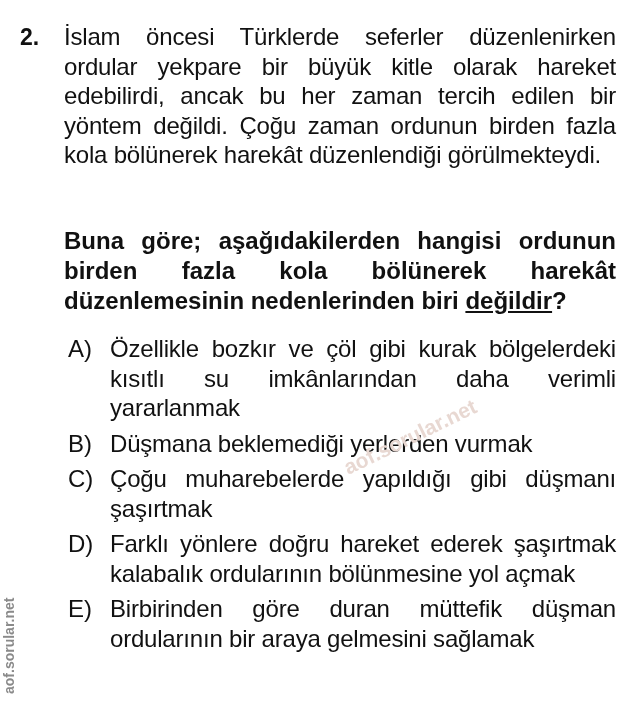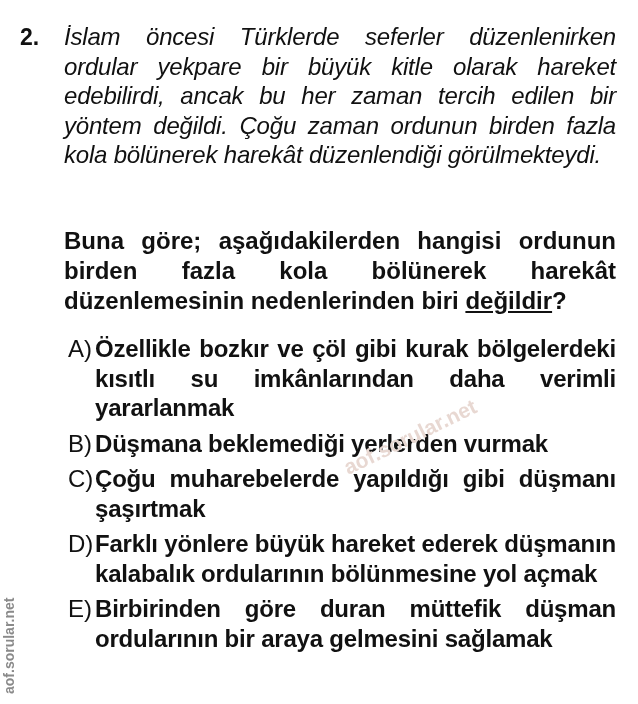--- a/index.html
+++ b/index.html
@@ -30,21 +30,20 @@
     }
     .q-stem {
       position: absolute;
       left: 44px;
       width: 552px;
       font-size: 24px;
       line-height: 29.5px;
       text-align: justify;
       text-align-last: left;
       letter-spacing: -0.2px;
-      font-style: italic;
     }
     .q-prompt {
       position: absolute;
       left: 44px;
       top: 204px;
       width: 552px;
       font-size: 24px;
       font-weight: bold;
       line-height: 30px;
       text-align: justify;
@@ -65,25 +64,24 @@
       font-size: 24px;
       line-height: 29.5px;
     }
     .opt-letter {
       position: absolute;
       left: 0;
       top: 0;
       width: 44px;
     }
     .opt-text {
-      margin-left: 27px;
+      margin-left: 42px;
       text-align: justify;
       text-align-last: left;
       letter-spacing: -0.2px;
-      font-weight: bold;
     }
     .watermark-diag {
       position: absolute;
       left: 340px;
       top: 458px;
       font-size: 21px;
       font-weight: bold;
       color: #e8d8d2;
       transform: rotate(-26deg);
       transform-origin: left top;
@@ -118,21 +116,21 @@
     <div class="option">
       <span class="opt-letter">B)</span>
       <div class="opt-text">Düşmana beklemediği yerlerden vurmak</div>
     </div>
     <div class="option">
       <span class="opt-letter">C)</span>
       <div class="opt-text">Çoğu muharebelerde yapıldığı gibi düşmanı şaşırtmak</div>
     </div>
     <div class="option">
       <span class="opt-letter">D)</span>
-      <div class="opt-text">Farklı yönlere büyük hareket ederek düşmanın kalabalık ordularının bölünmesine yol açmak</div>
+      <div class="opt-text">Farklı yönlere doğru hareket ederek şaşırtmak kalabalık ordularının bölünmesine yol açmak</div>
     </div>
     <div class="option">
       <span class="opt-letter">E)</span>
       <div class="opt-text">Birbirinden göre duran müttefik düşman ordularının bir araya gelmesini sağlamak</div>
     </div>
   </div>
 </div>
 
 <div class="watermark-diag">aof.sorular.net</div>
 <div class="watermark-side">aof.sorular.net</div>

